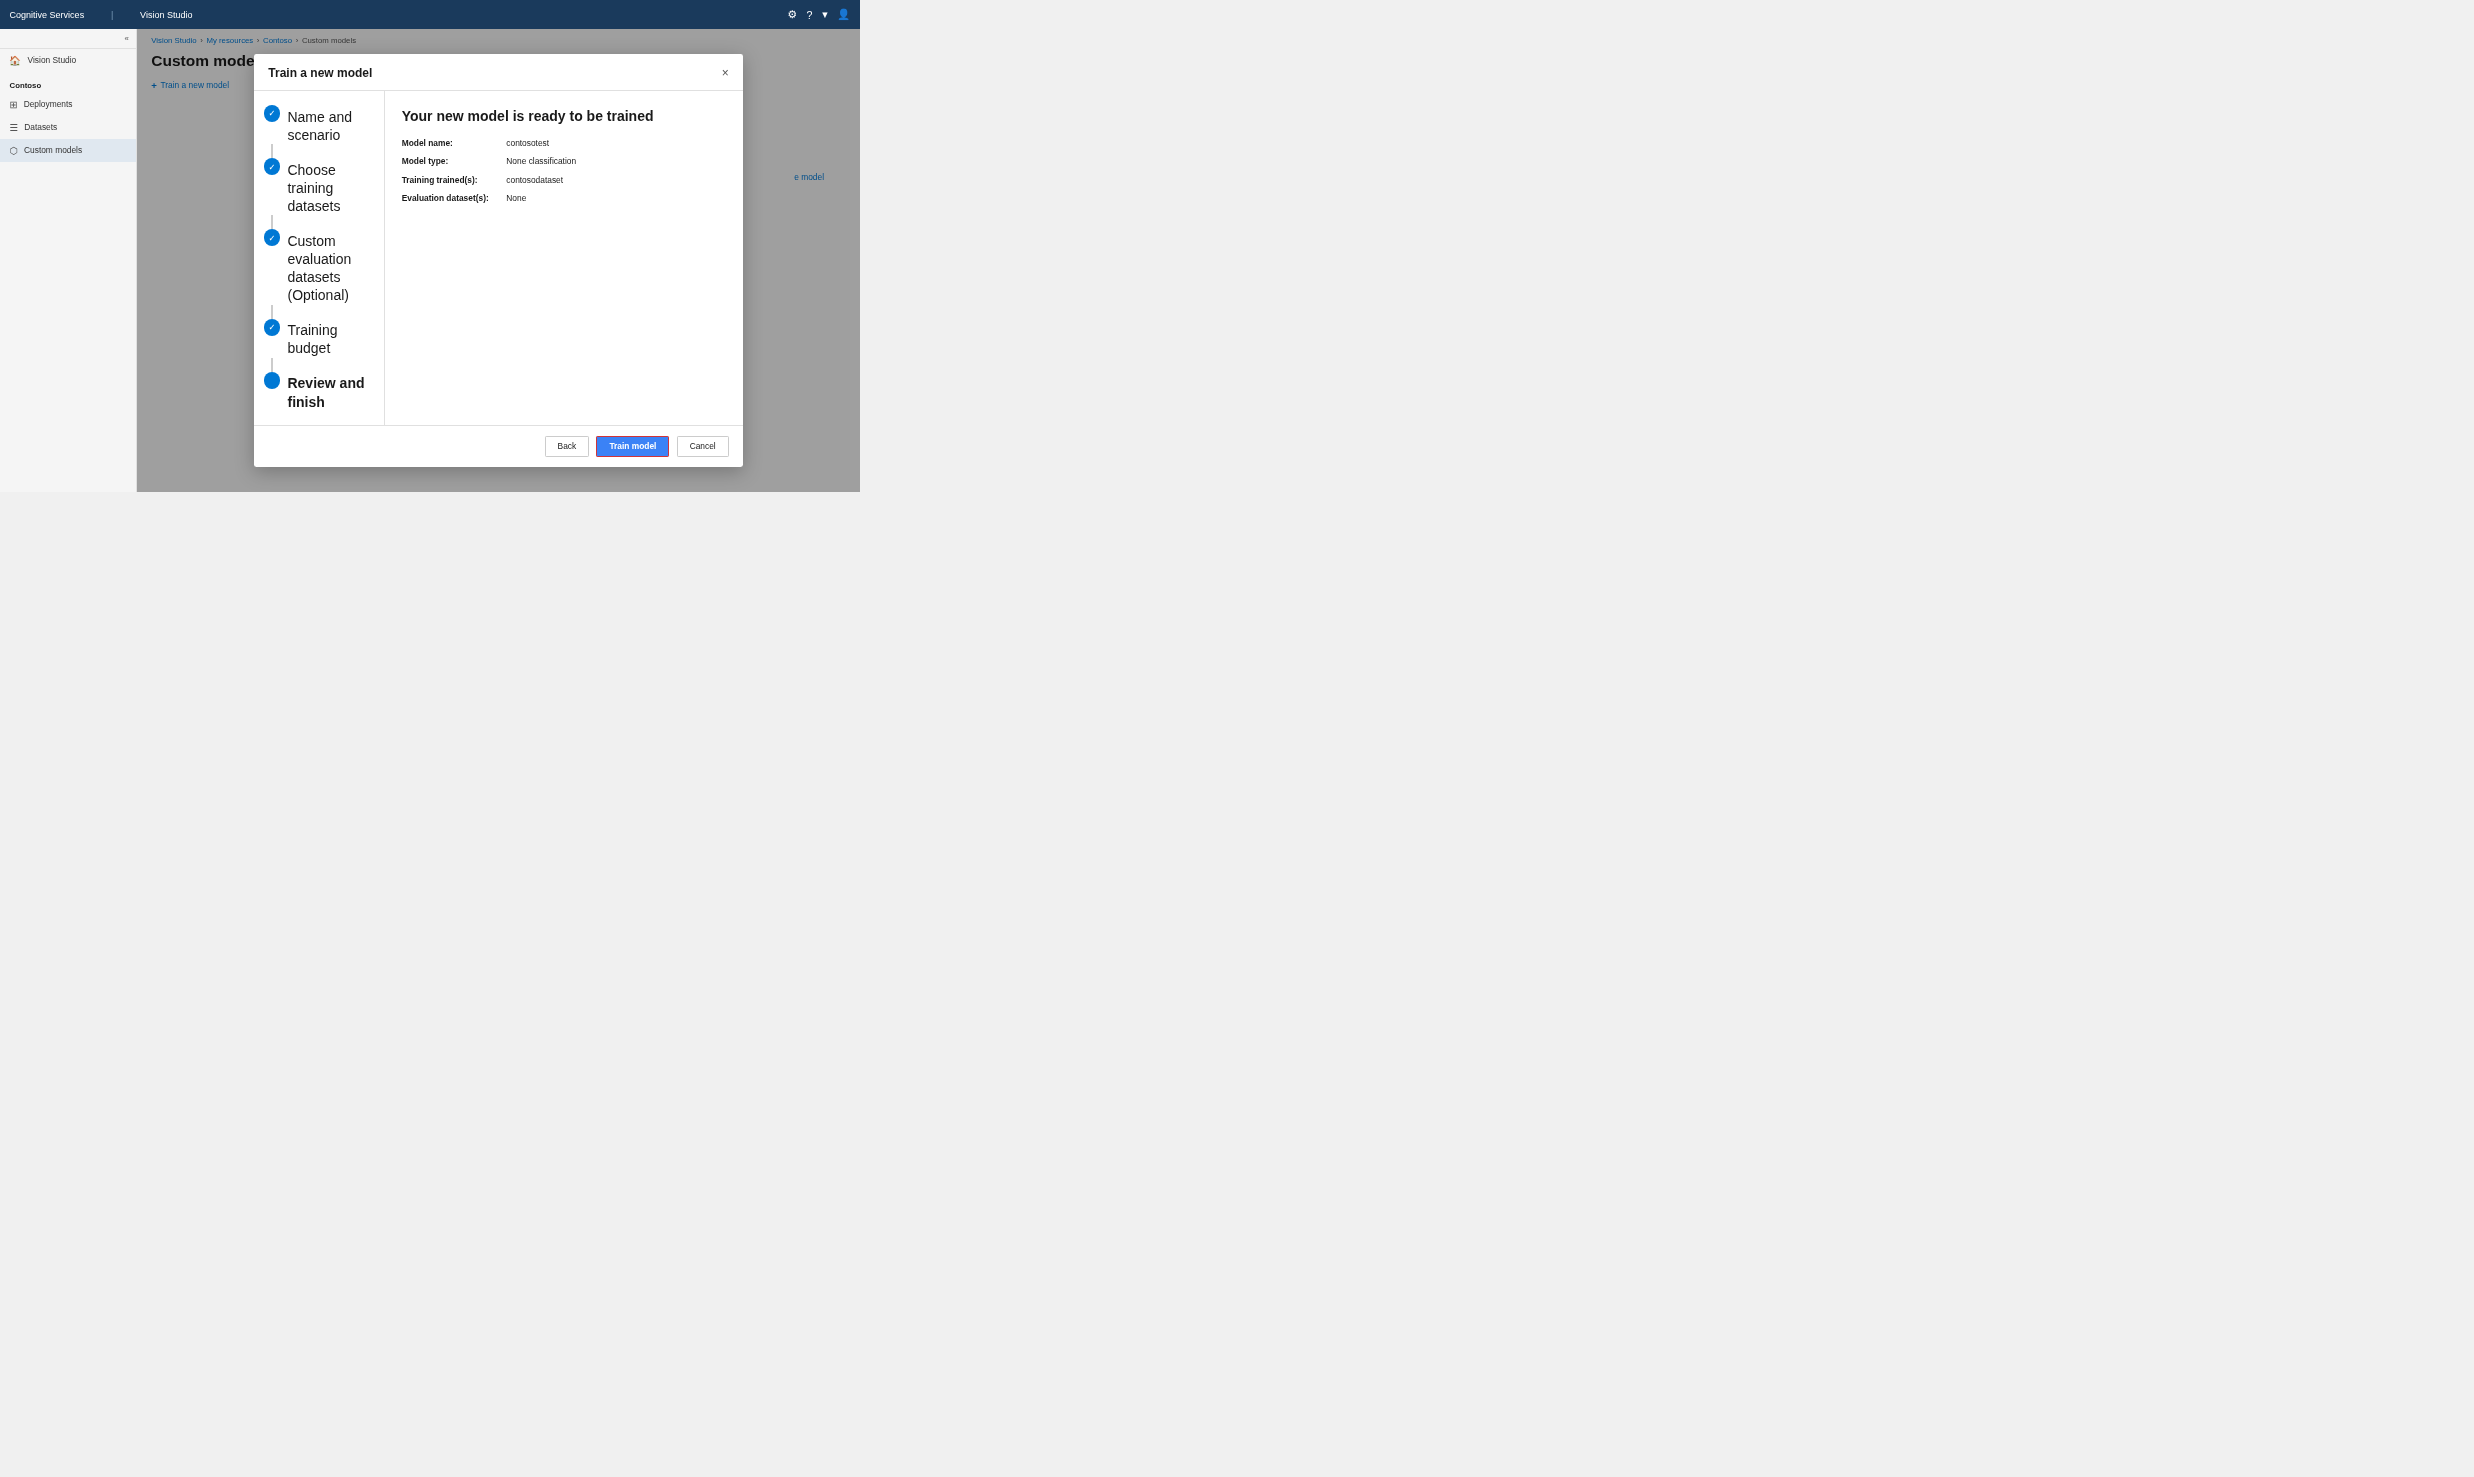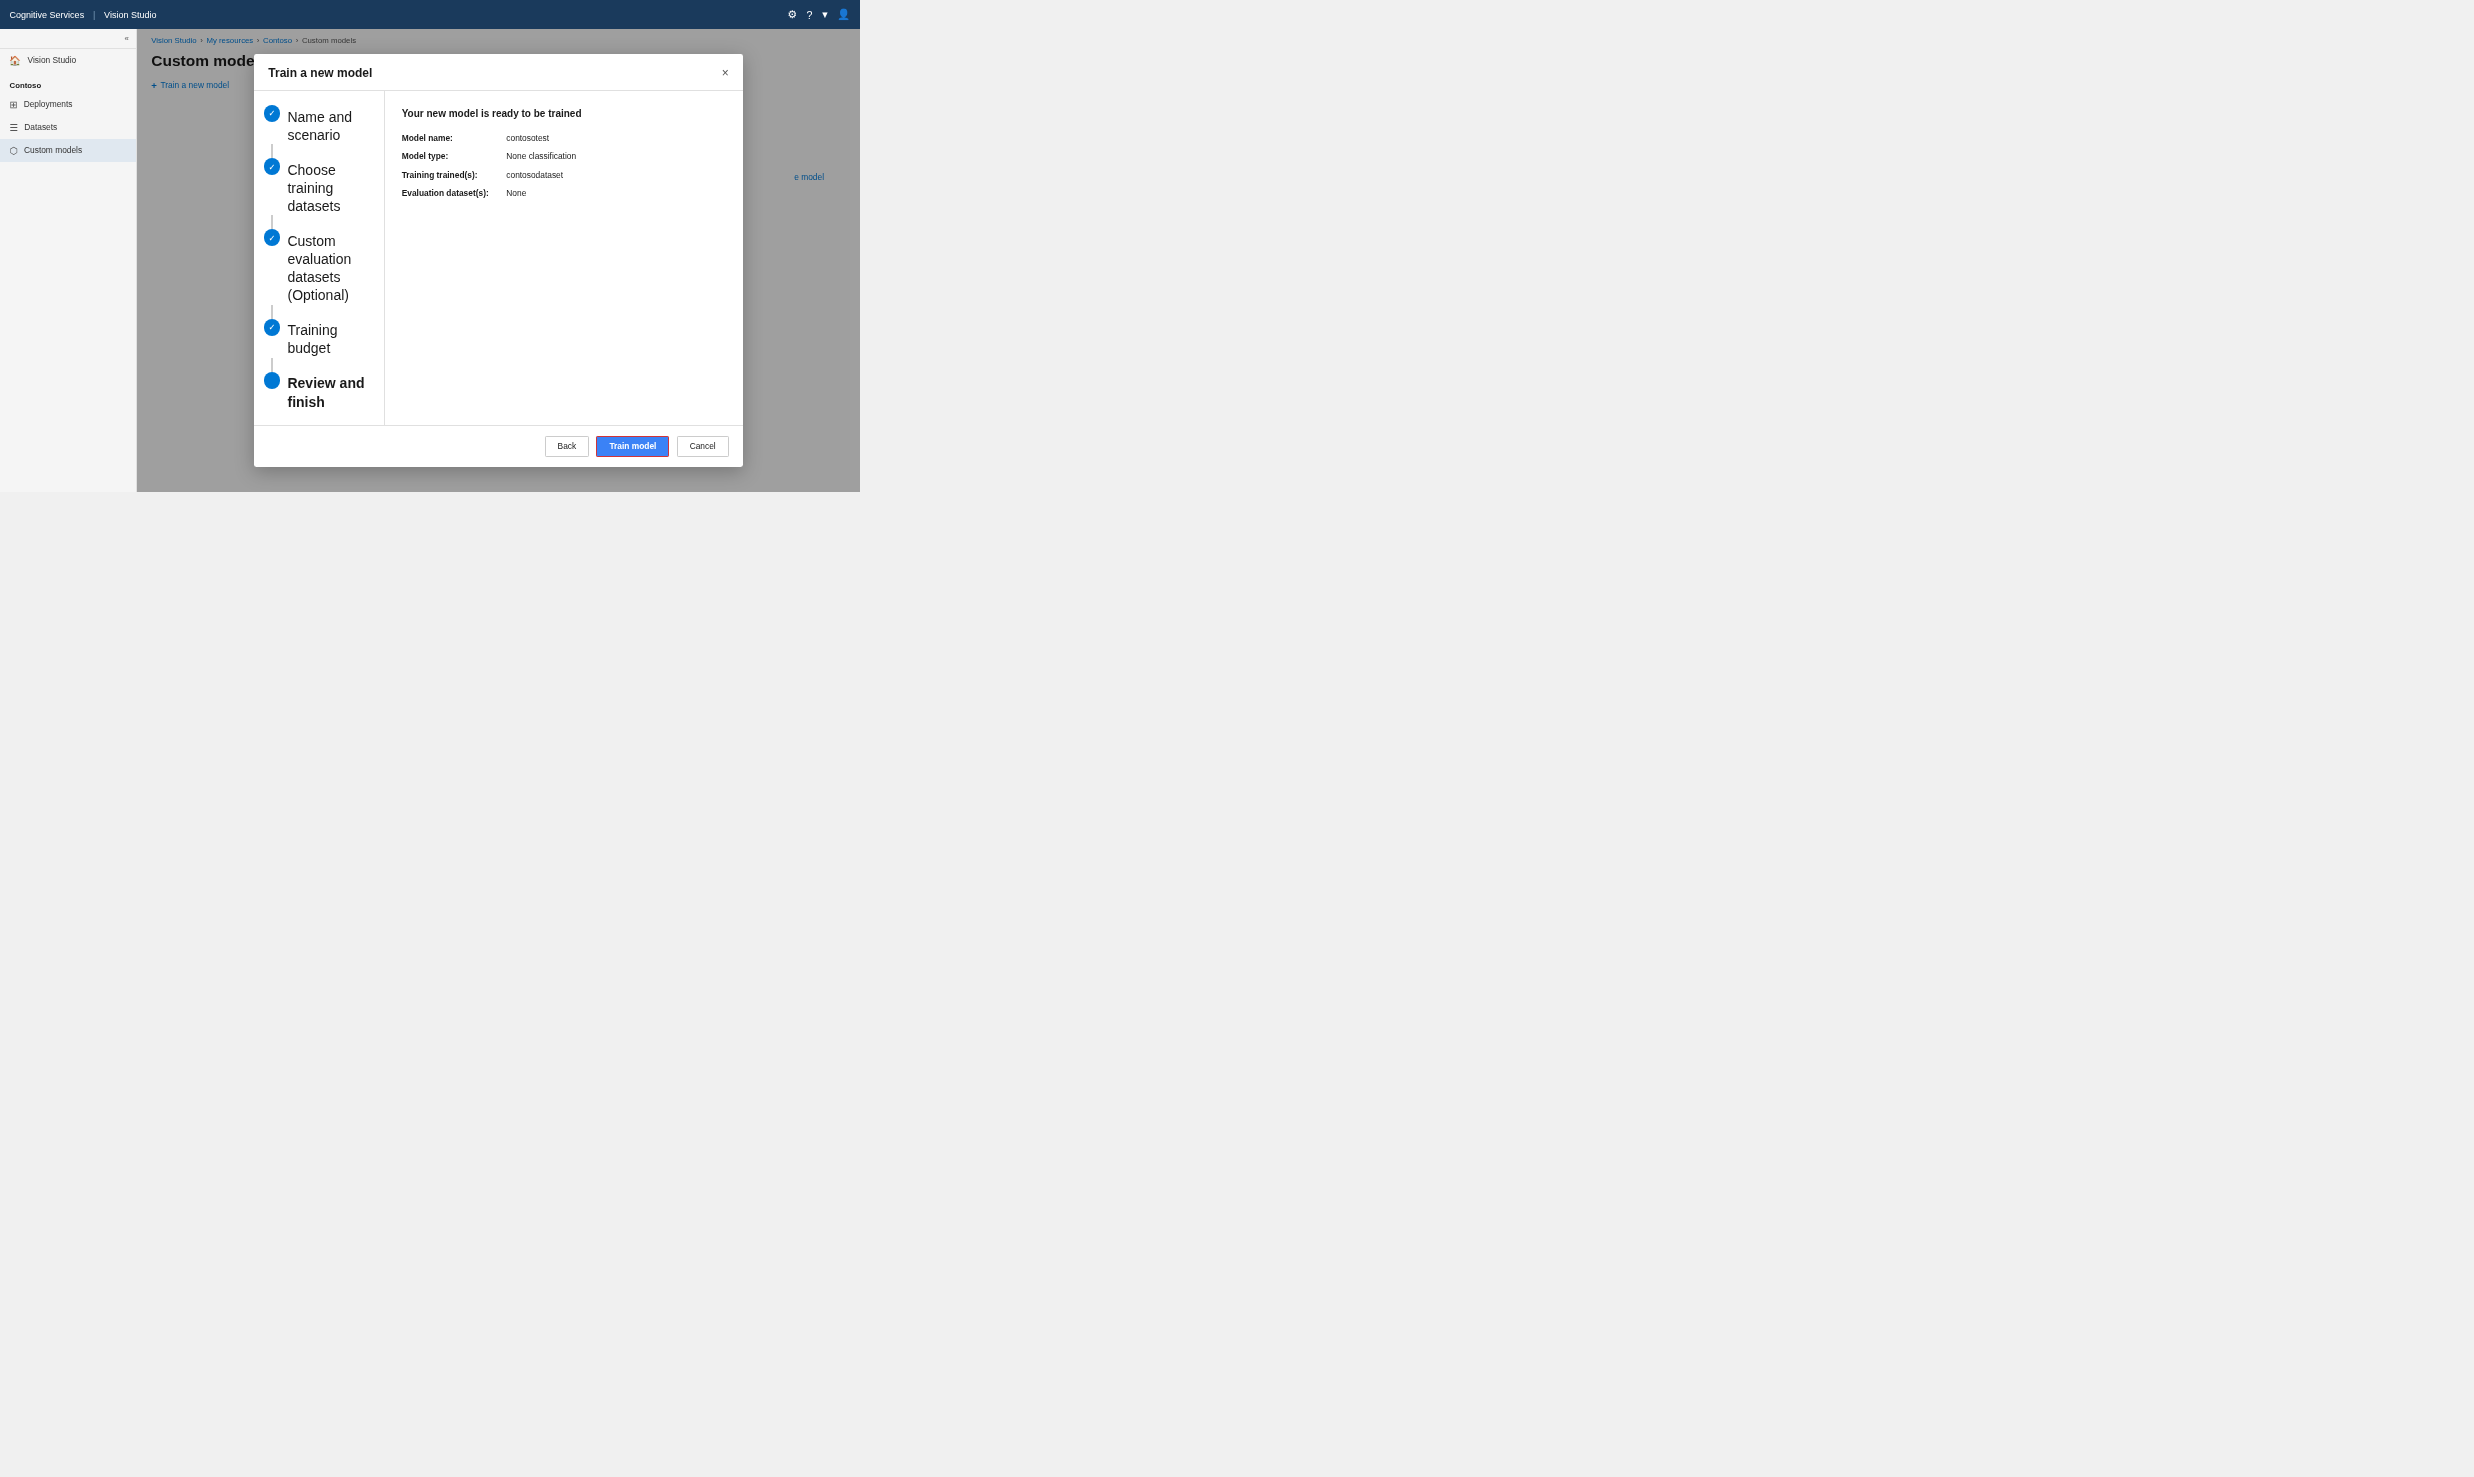--- a/index.html
+++ b/index.html
@@ -10,21 +10,21 @@
       background: #1a3a5c;
       height: 29px;
       display: flex;
       align-items: center;
       padding: 0 9.6px;
       justify-content: space-between;
     }
     .topbar-left {
       display: flex;
       align-items: center;
-      gap: 4px;
+      gap: 22px;
       color: white;
       font-size: 9px;
     }
     .topbar-divider {
       color: #7a9ab8;
       margin: 0 4.8px;
     }
     .topbar-right {
       display: flex;
       align-items: center;
@@ -211,21 +211,21 @@
     }
 
     
     .review-panel {
       flex: 1;
       padding: 16.7px 16.7px;
       display: flex;
       flex-direction: column;
     }
     .review-title {
-      font-size: 10px;
+      font-size: 14px;
       font-weight: 600;
       color: #1a1a1a;
       margin-bottom: 14.3px;
     }
     .review-row {
       display: flex;
       gap: 3.6px;
       margin-bottom: 8.4px;
       font-size: 8.4px;
     }

